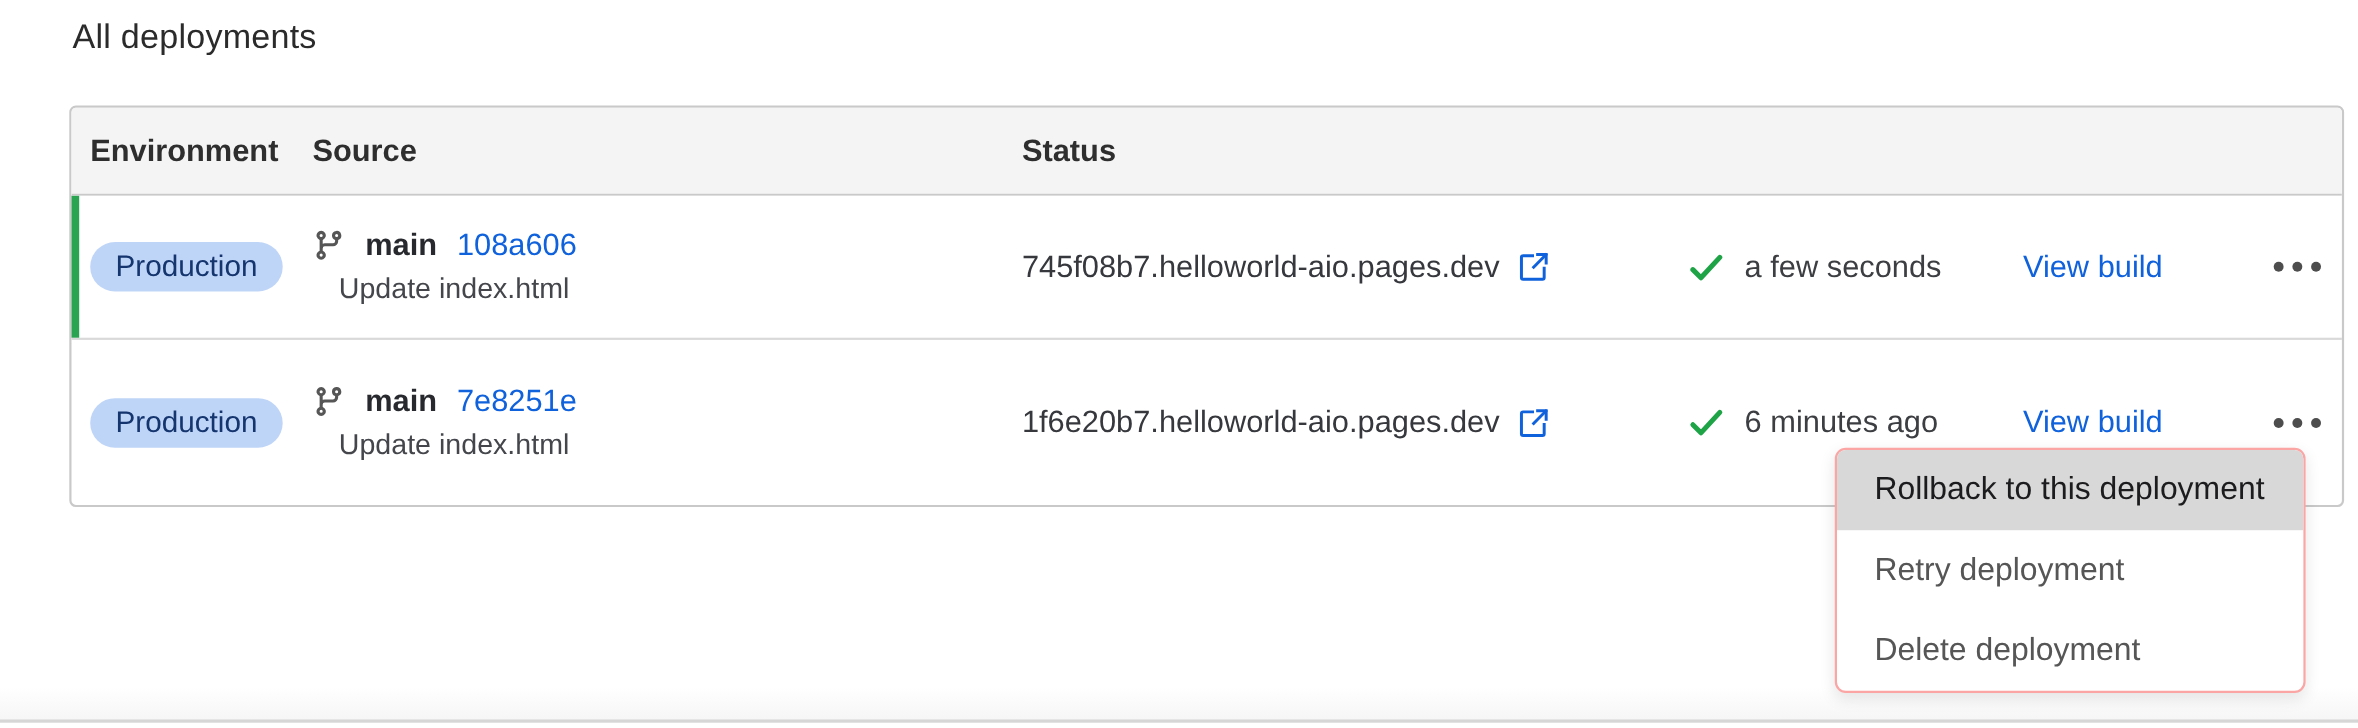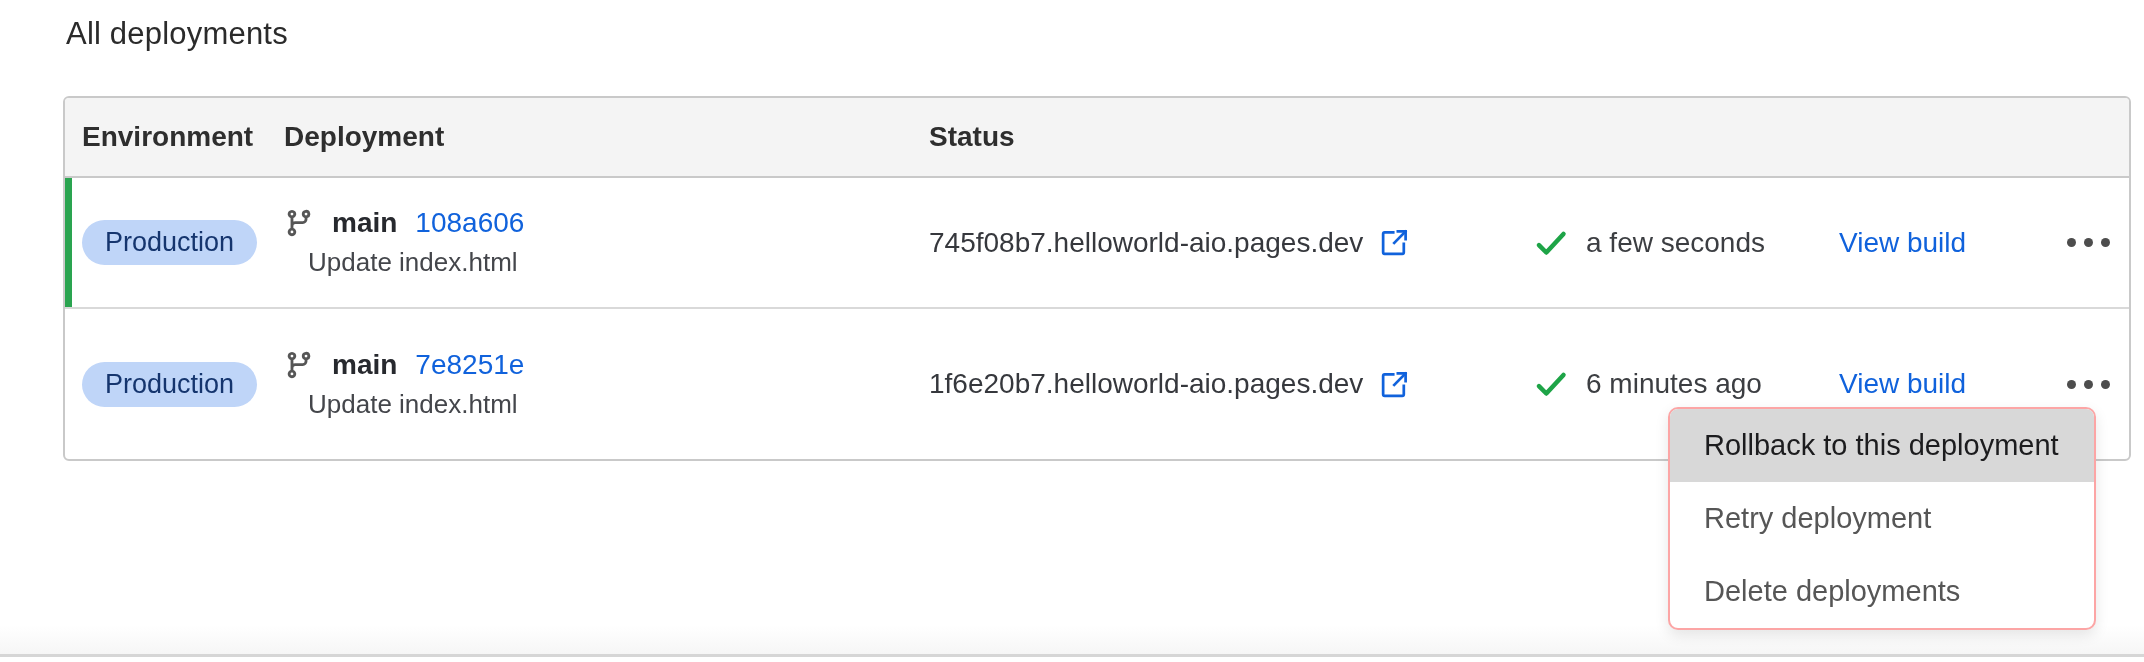--- a/index.html
+++ b/index.html
@@ -87,21 +87,21 @@
 </style>
 </head>
 <body>
 
 <div class="page-title">All deployments</div>
 
 <div class="dep-table">
 
   <div class="thead grid">
     <div class="th">Environment</div>
-    <div class="th">Deployment</div>
+    <div class="th">Source</div>
     <div class="th">Status</div>
     <div></div>
       <div></div>
   </div>
 
   <div class="row row-1 grid">
     <span class="current-bar"></span>
     <div class="cell">
       <span class="badge">Production</span>
     </div>
@@ -187,16 +187,16 @@
         <i></i>
         <i></i>
       </div>
   </div>
 
 </div>
 
 <div class="context-menu">
   <div class="menu-item highlighted">Rollback to this deployment</div>
   <div class="menu-item">Retry deployment</div>
-  <div class="menu-item">Delete deployments</div>
+  <div class="menu-item">Delete deployment</div>
 </div>
 
 <div class="bottom-strip"></div>
 
 </body></html>

